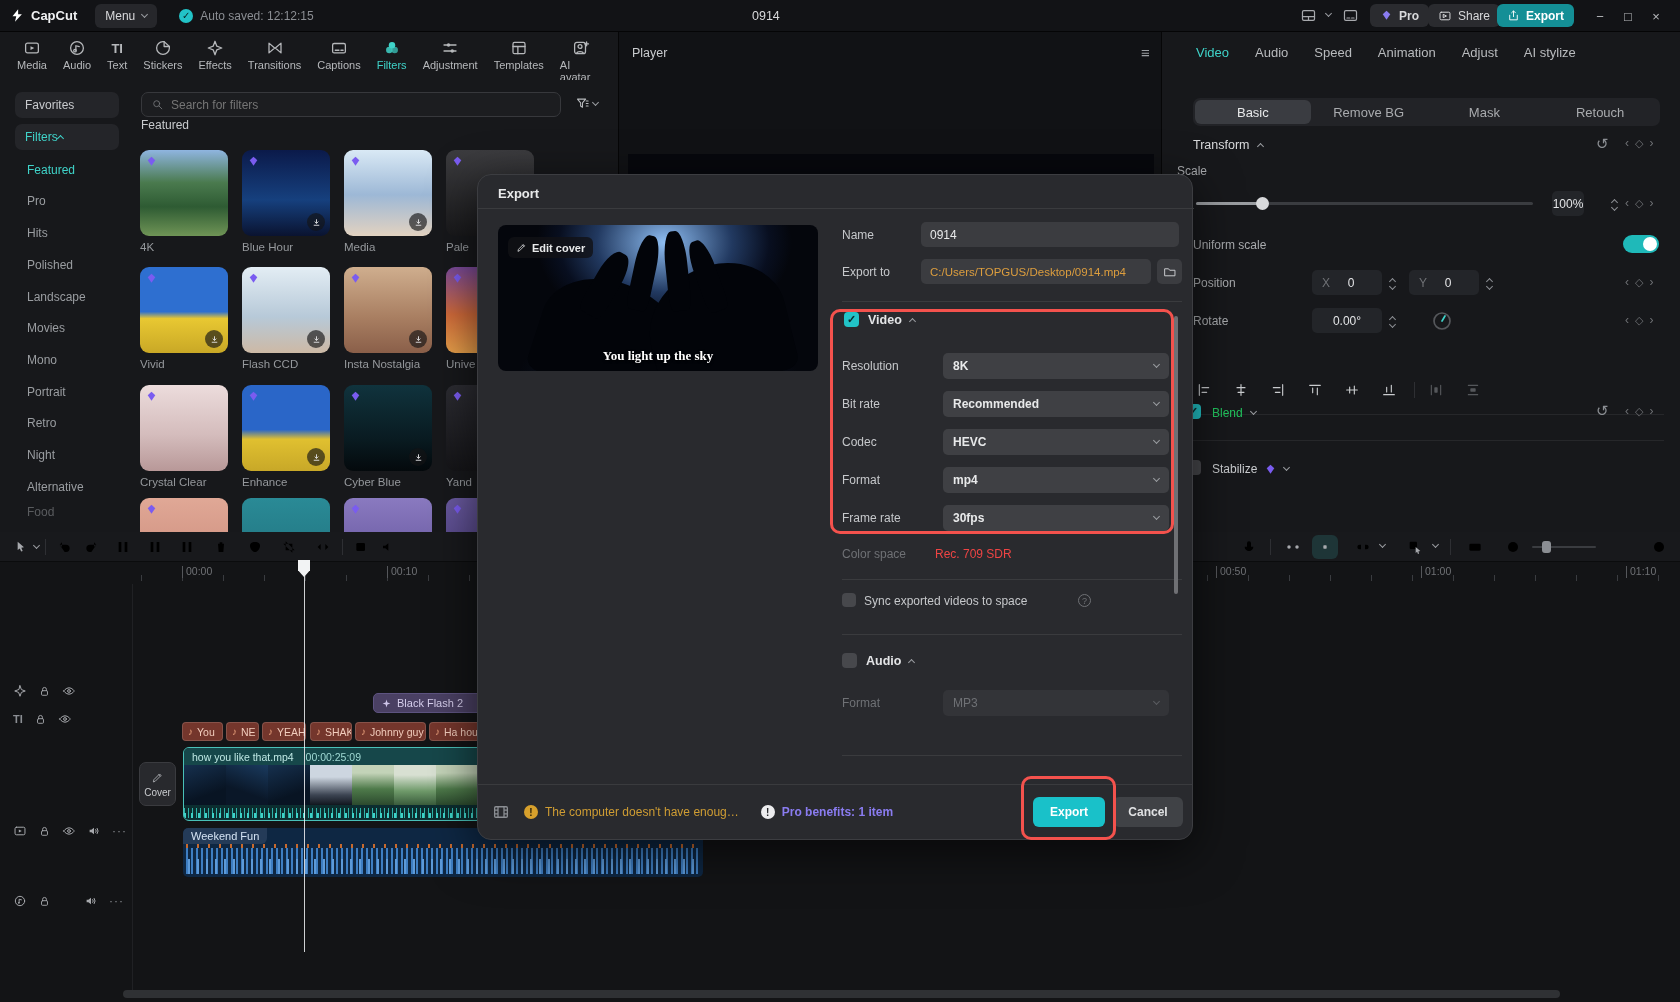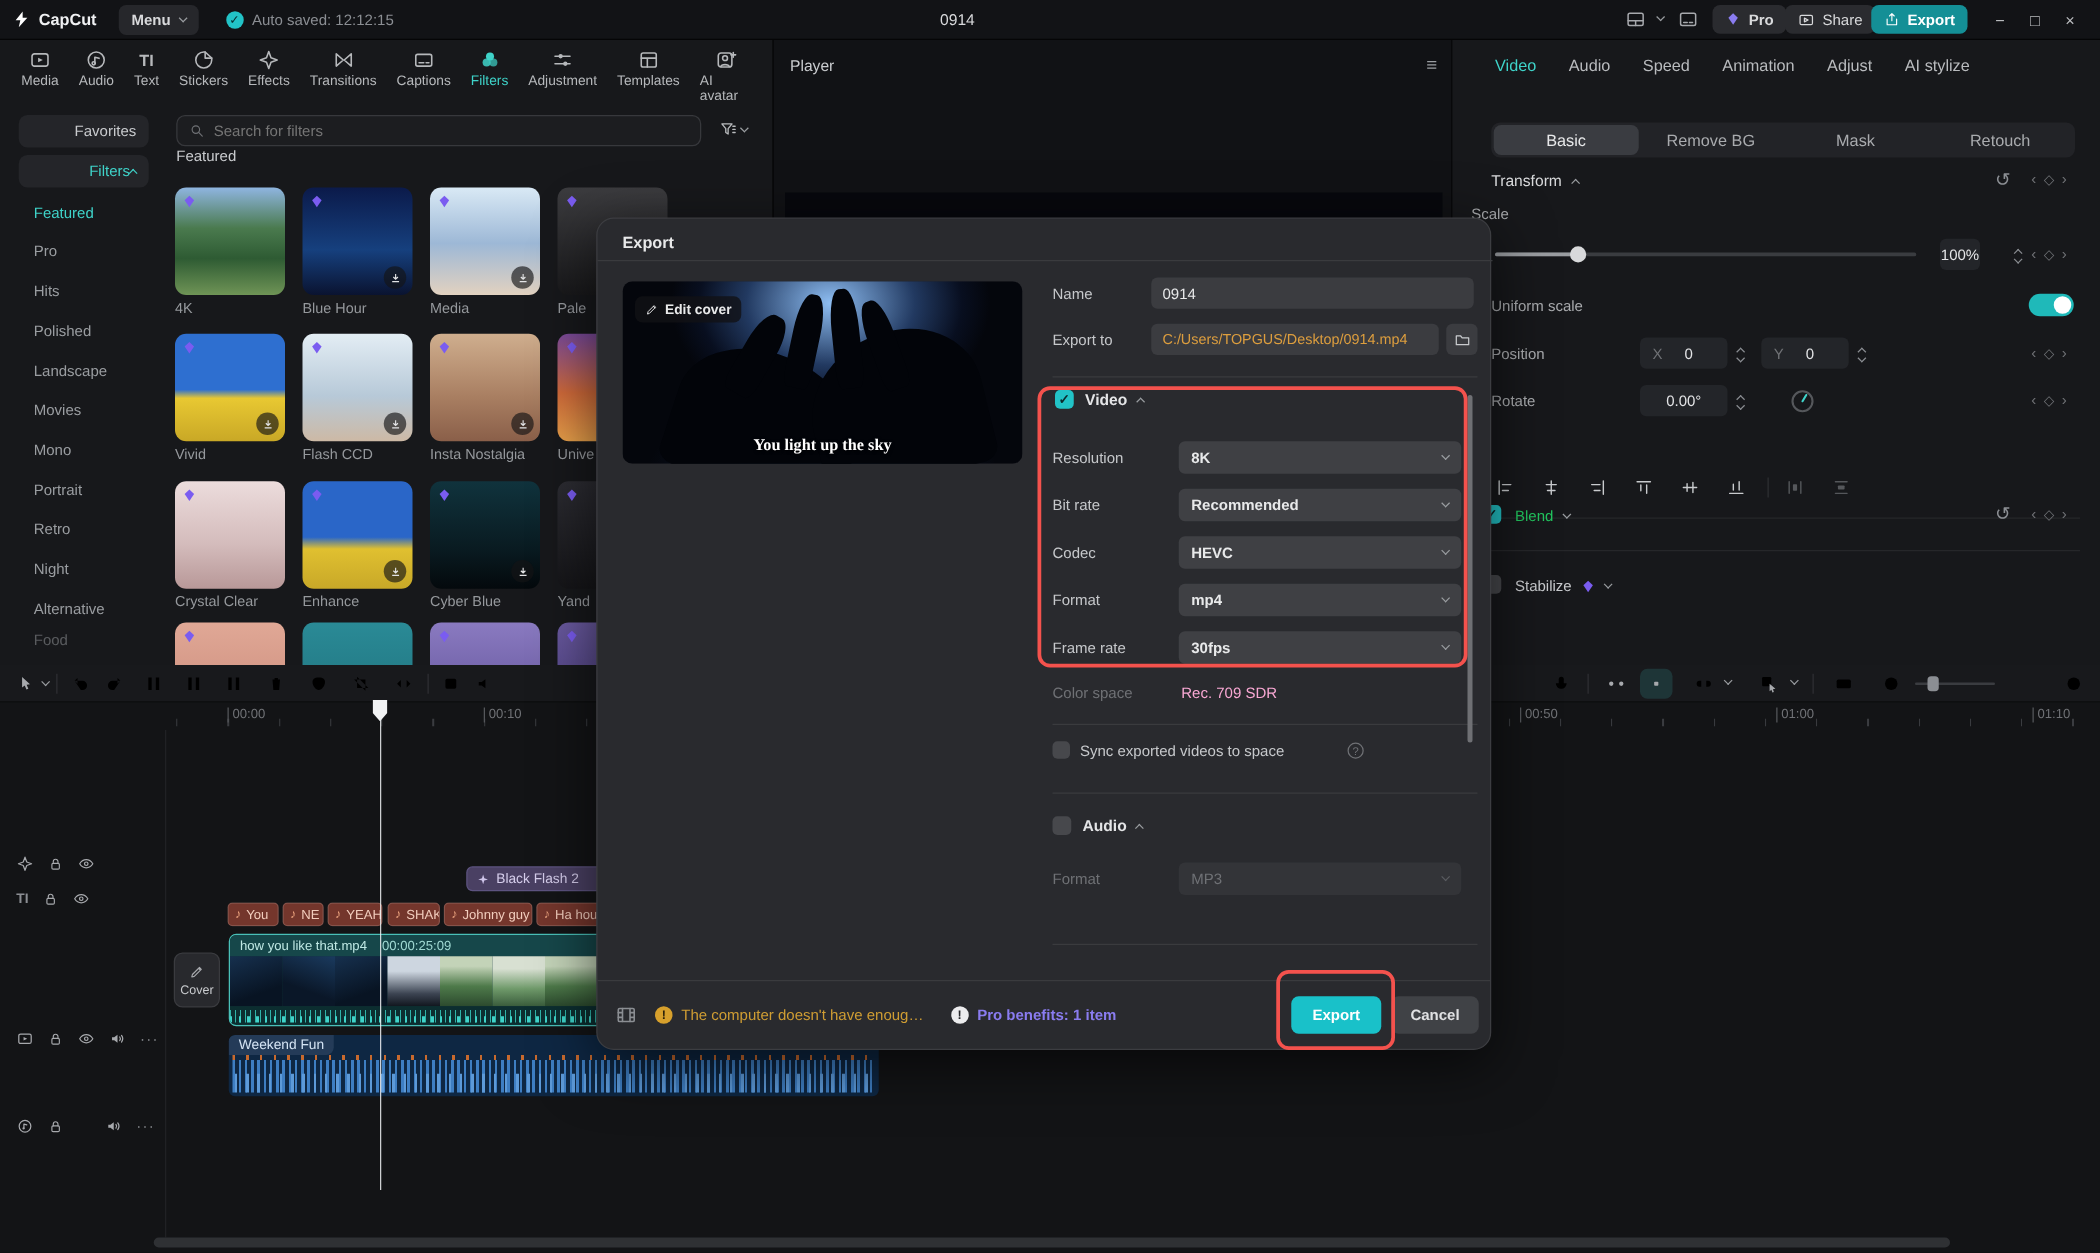--- a/index.html
+++ b/index.html
@@ -8,31 +8,31 @@
   .abs{position:absolute}
   svg{display:block}
   .ic{display:inline-flex;align-items:center;justify-content:center;color:#a7a9ad}
   .ic svg{stroke:currentColor;fill:none;stroke-width:1.7;stroke-linecap:round;stroke-linejoin:round}
   .teal{color:#3fd3c9}
   .chv{display:inline-block;width:7px;height:7px;border-right:1.6px solid #9a9da1;border-bottom:1.6px solid #9a9da1;transform:rotate(45deg);margin-top:-3px}
   .chv.up{transform:rotate(225deg);margin-top:3px}
   .chv.sm{width:5px;height:5px}
   
   #topbar{left:0;top:0;width:1680px;height:32px;background:#121316;border-bottom:1px solid #050506;display:flex;align-items:center}
-  .menu-pill{background:#26272b;border-radius:6px;height:24px;display:flex;align-items:center;gap:7px;padding:0 10px;color:#d8d9db;font-weight:bold}
+  .menu-pill{background:#26272b;border-radius:6px;height:24px;display:flex;align-items:center;gap:7px;padding:0 10px;color:#d8d9db;font-weight:normal}
   .tb-btn{height:23px;border-radius:6px;background:#2a2b2f;display:flex;align-items:center;gap:6px;padding:0 10px;color:#d8d9db;font-size:12px}
   .winbtn{width:28px;height:100%;display:flex;align-items:center;justify-content:center;color:#b9bbbe;font-size:13px}
   
   #ribbon{left:0;top:32px;width:618px;height:48px;background:#17181b;display:flex;align-items:flex-start;padding:5px 8px 0 10px;gap:2px}
   .rib{display:flex;flex-direction:column;align-items:center;gap:2px;padding:2px 7px;color:#b6b8bb;font-size:11px;border-radius:6px}
   .rib.active{color:#3fd3c9}
   .rib .ic{color:inherit}
   
   #library{left:0;top:80px;width:618px;height:452px;background:#17181b;overflow:hidden}
-  .side-pill{position:absolute;left:15px;width:104px;height:26px;background:#242529;border-radius:7px;display:flex;align-items:center;justify-content:flex-end;padding:4px 10px;font-size:12px;color:#c9cbce}
+  .side-pill{position:absolute;left:15px;width:104px;height:26px;background:#242529;border-radius:7px;display:flex;align-items:center;justify-content:flex-start;padding:4px 10px;font-size:12px;color:#c9cbce}
   .cat{position:absolute;left:27px;font-size:12px;color:#9a9da1}
   .cat.active{color:#3fd3c9}
   #searchbar{position:absolute;left:141px;top:12px;width:420px;height:25px;border:1px solid #37383c;background:#1c1d20;border-radius:7px;display:flex;align-items:center;gap:7px;padding:0 9px}
   #searchbar input{background:transparent;border:none;outline:none;color:#8b8e93;font-size:12px;width:100%;font-family:"Liberation Sans",sans-serif}
   .fcard{position:absolute;width:88px}
   .fthumb{width:88px;height:86px;border-radius:9px;position:relative;overflow:hidden}
   .flabel{margin-top:5px;font-size:11.5px;color:#95989c;white-space:nowrap;overflow:hidden}
   .gem{position:absolute;left:5px;top:5px;color:#7a5cf0}
   .dlb{position:absolute;right:5px;bottom:5px;width:18px;height:18px;border-radius:50%;background:rgba(20,20,22,.65);display:flex;align-items:center;justify-content:center;color:#e2e3e5}
   .ft0{background:linear-gradient(180deg,#8fb5e0 0%,#4a7a4e 38%,#2e5b33 66%,#6f9456 100%)}
@@ -1200,21 +1200,21 @@
       <span>mp4</span>
       <span class="chv sm"></span>
     </div>
   <div class="dlabel" style="top:336px">Frame rate</div>
   <div class="dselect" style="top:330px">
       <span>30fps</span>
       <span class="chv sm"></span>
     </div>
 
   <div class="dlabel dim" style="top:372px">Color space</div>
-  <div class="abs" style="left:467px;top:372px;font-size:12px;color:#f9a8d4">Rec. 709 SDR</div>
+  <div class="abs" style="left:457px;top:372px;font-size:12px;color:#ef4444">Rec. 709 SDR</div>
   <div class="ddiv" style="left:364px;top:404px;width:340px"></div>
 
   <div class="cb off" style="left:364px;top:418px;width:14px;height:14px"></div>
   <div class="abs" style="left:386px;top:419px;font-size:12px;color:#c6c8cb">Sync exported videos to space</div>
   <span class="helpc abs" style="left:600px;top:419px">?</span>
   <div class="ddiv" style="left:364px;top:459px;width:340px"></div>
 
   <div class="cb off" style="left:364px;top:478px"></div>
   <div class="secttl" style="left:388px;top:479px">
       <span>Audio</span>

